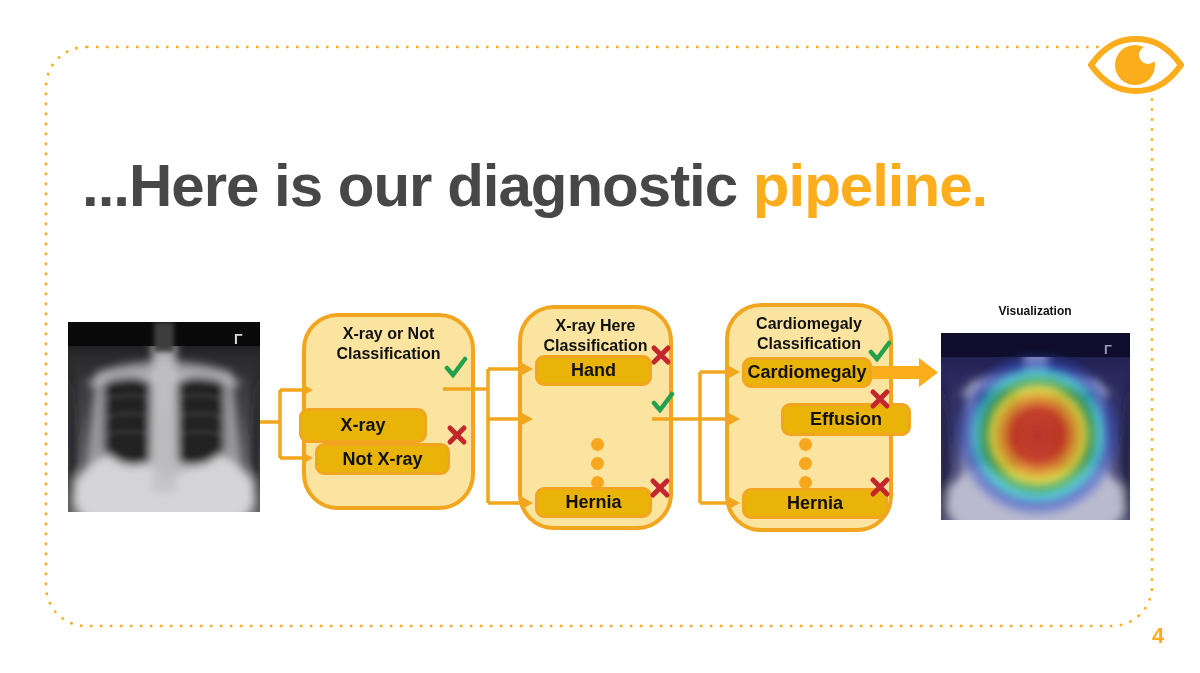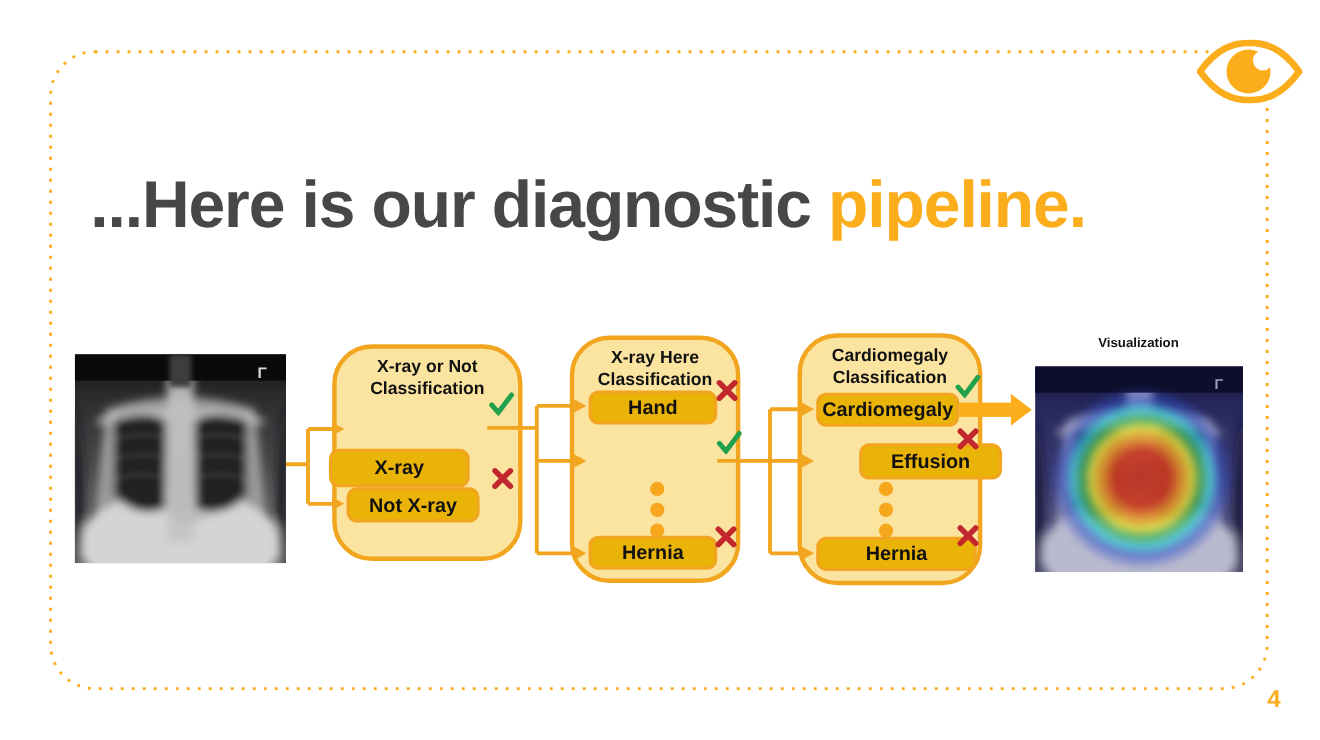--- a/index.html
+++ b/index.html
@@ -103,21 +103,21 @@
 
   <section class="stage" style="left:302px;top:313px;width:173px;height:197px;">
     <div class="stage-title">
       <span>X-ray or Not</span><br>
       <span>Classification</span>
     </div>
   </section>
   <div class="opt" style="left:299px;top:372px;width:128px;height:35px;margin-top:36px;">
     <span>X-ray</span>
   </div>
-  <div class="opt" style="left:315px;top:443px;width:121px;height:32px;">
+  <div class="opt" style="left:315px;top:443px;width:135px;height:32px;">
     <span>Not X-ray</span>
   </div>
 
   <section class="stage" style="left:518px;top:305px;width:155px;height:225px;">
     <div class="stage-title">
       <span>X-ray Here</span><br>
       <span>Classification</span>
     </div>
   </section>
   <div class="opt" style="left:535px;top:355px;width:117px;height:31px;">

